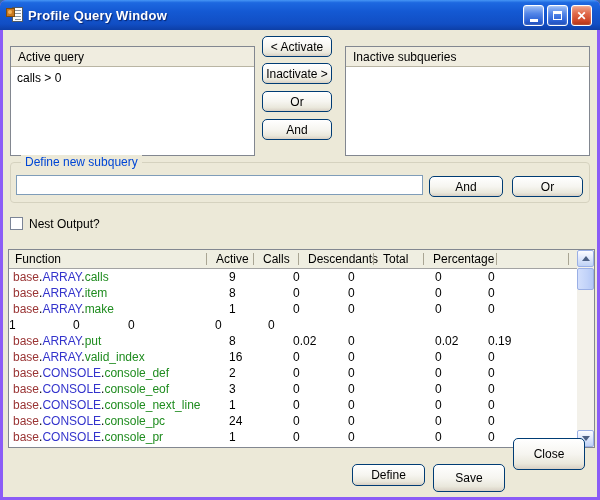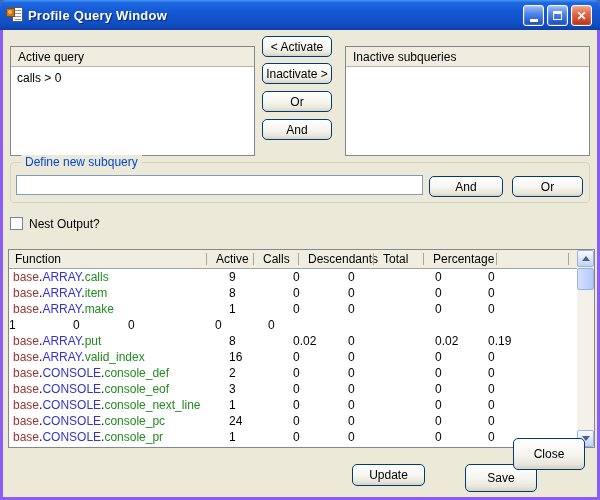--- a/index.html
+++ b/index.html
@@ -93,21 +93,21 @@
   .sb-up { top:0; } .sb-down { bottom:0; }
   .arr-up { width:0; height:0; border-left:4px solid transparent; border-right:4px solid transparent; border-bottom:5px solid #4d6185; }
   .arr-down { width:0; height:0; border-left:4px solid transparent; border-right:4px solid transparent; border-top:5px solid #4d6185; }
   .sb-thumb {
     position:absolute; left:0; top:18px; width:17px; height:22px;
     border:1px solid #9aafe5; border-radius:2px;
     background:linear-gradient(90deg,#d3dffc 0%,#c2d3f9 60%,#b4c8f6 100%);
   }
   
   .ft-update { left:349px; top:434px; width:73px; height:22px; }
-  .ft-save   { left:430px; top:434px; width:72px; height:28px;margin-left:32px; }
+  .ft-save   { left:430px; top:434px; width:72px; height:28px; }
   .ft-close  { left:510px; top:408px; width:72px; height:32px;text-align:right; }
 </style>
 </head>
 <body>
 
 <div class="window">
   <div class="titlebar">
     <div class="app-icon">
       <span class="page">
           <i></i>
@@ -268,18 +268,18 @@
         <div class="sbtn sb-up">
             <span class="arr-up"></span>
           </div>
         <div class="sb-thumb"></div>
         <div class="sbtn sb-down">
             <span class="arr-down"></span>
           </div>
       </div>
     </div>
 
-    <button class="xpbtn ft-update">Update</button>
+    <button class="xpbtn ft-update">Define</button>
     <button class="xpbtn ft-save">Save</button>
     <button class="xpbtn ft-close">Close</button>
 
   </div>
 </div>
 
 </body></html>

